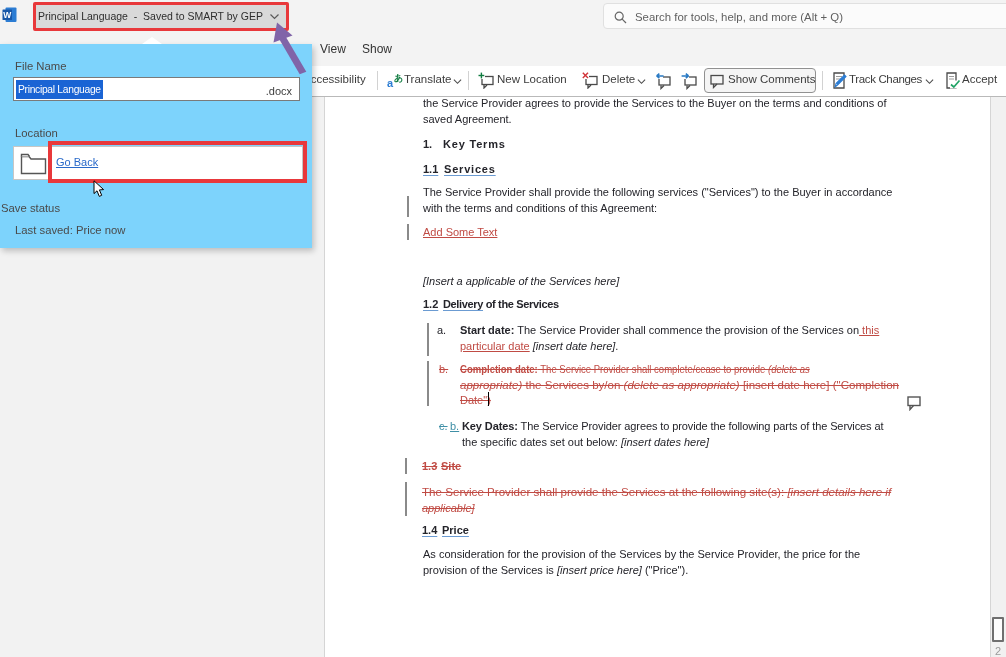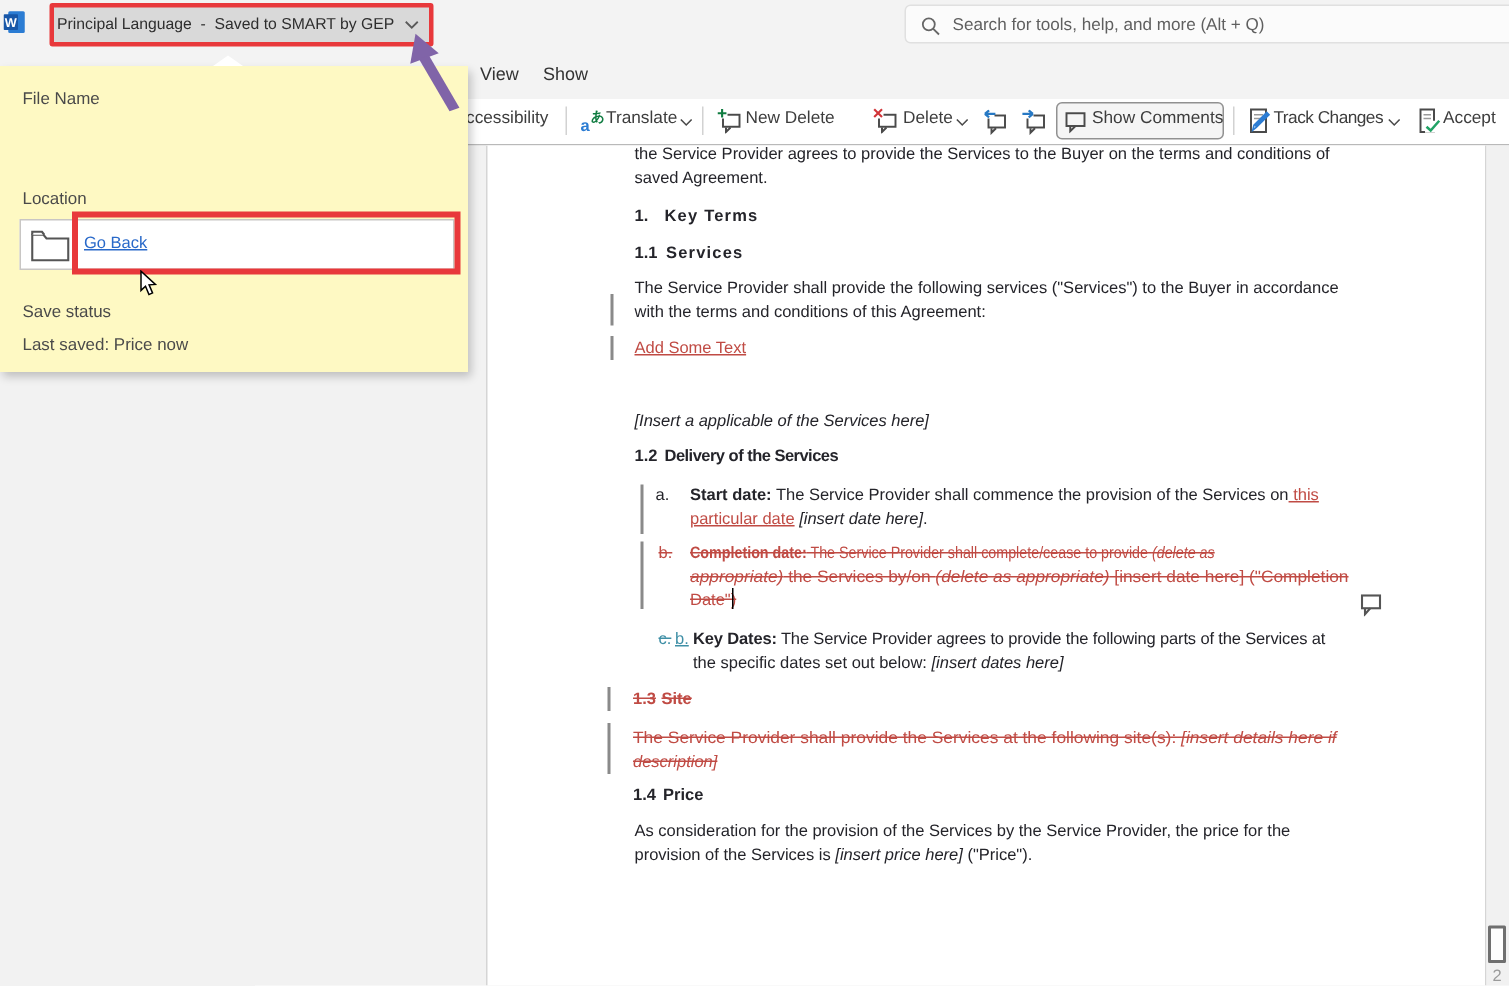--- a/index.html
+++ b/index.html
@@ -23,39 +23,39 @@
 
   
   #titlebox { position:absolute; left:33px; top:2px; width:256px; height:29px; background:#d9d9d9; border:3px solid #e8383b; border-radius:2px; }
   #titletext { position:absolute; left:38px; top:10px; font-size:10.5px; color:#2e2e2e; white-space:pre; }
 
   
   .ritem { position:absolute; top:73px; font-size:11.5px; color:#3d3d3d; white-space:nowrap; }
   .rsep { position:absolute; top:71px; width:1px; height:19px; background:#d2d2d2; }
 
   
-  #panel { position:absolute; left:0px; top:44px; width:312px; height:204px; background:#fef9c3; box-shadow:2px 3px 6px rgba(0,0,0,0.22); }
+  #panel { position:absolute; left:0px; top:44px; width:312px; height:204px; background:#7dd3fc; box-shadow:2px 3px 6px rgba(0,0,0,0.22); }
   #panelcaret { position:absolute; left:142px; top:37px; width:0; height:0; border-left:10px solid transparent; border-right:10px solid transparent; border-bottom:7px solid #ffffff; }
   .plabel { position:absolute; font-size:11.3px; color:#4a4a4a; letter-spacing:0px; }
   #fninput { position:absolute; left:13px; top:33px; width:287px; height:24px; background:#fff; border:1px solid #7a7a7a; }
   #fnsel { position:absolute; left:2px; top:2px; height:19px; background:#1a64d4; color:#ffffff; font-size:10.3px; letter-spacing:-0.3px; padding:3.5px 2px 0 2px; }
   #fndocx { position:absolute; right:7px; top:7px; font-size:11px; color:#3d3d3d; }
   #locbox { position:absolute; left:13px; top:102px; width:290px; height:34px; background:#fff; border:1px solid #c8c6c4; }
   #goback { position:absolute; left:56px; top:112px; font-size:11px; color:#2969c9; text-decoration:underline; }
   #redbox2 { position:absolute; left:48px; top:141px; width:259px; height:42px; border:4px solid #e8383b; }
 
   
   .doc { position:absolute; font-size:11px; color:#24242a; white-space:pre; letter-spacing:0px; }
   .b { font-weight:bold; }
   .i { font-style:italic; }
   .ins { color:#c04b44; text-decoration:underline; }
   .del { color:#c04b44; text-decoration:line-through; }
   .tdel { color:#3f8fa6; text-decoration:line-through; }
   .tins { color:#3f8fa6; text-decoration:underline; }
-  .hu { text-decoration-color:#6b9bd2; text-underline-offset:2px; }
+  .hu { text-decoration:underline; text-decoration-color:#6b9bd2; text-underline-offset:2px; }
   .cbar { position:absolute; width:2px; background:#8a8a8a; }
 </style>
 </head>
 <body>
 
 <div id="topbar"></div>
 <div id="ribbon"></div>
 <div id="canvas"></div>
 <div id="page"></div>
 <div id="scrolltrack"></div>
@@ -87,21 +87,21 @@
   <span style="left:362px">Show</span>
 </div>
 
 <div class="ritem" style="left:303px">Accessibility</div>
 <div class="rsep" style="left:377px"></div>
 <div class="ritem" style="left:404px">Translate</div>
 <svg class="abs" style="left:452px;top:77px" width="11" height="9" viewBox="0 0 12 10">
     <polyline points="2,3 6,7 10,3" fill="none" stroke="#4a4a4a" stroke-width="1.2"></polyline>
   </svg>
 <div class="rsep" style="left:468px"></div>
-<div class="ritem" style="left:497px">New Delete</div>
+<div class="ritem" style="left:497px">New Location</div>
 <div class="ritem" style="left:602px">Delete</div>
 <svg class="abs" style="left:636px;top:77px" width="11" height="9" viewBox="0 0 12 10">
     <polyline points="2,3 6,7 10,3" fill="none" stroke="#4a4a4a" stroke-width="1.2"></polyline>
   </svg>
 
 <div class="abs" style="left:704px;top:68px;width:112px;height:25px;border:1px solid #919191;border-radius:4px;background:#f5f5f5"></div>
 <div class="ritem" style="left:728px">Show Comments</div>
 <div class="rsep" style="left:822px"></div>
 <div class="ritem" style="left:849px;letter-spacing:-0.35px">Track Changes</div>
 <svg class="abs" style="left:924px;top:77px" width="11" height="9" viewBox="0 0 12 10">
@@ -186,50 +186,54 @@
   <div class="doc del" style="left:460px;top:379px"><span style="display:inline-block;transform:scaleX(1.049);transform-origin:0 0;text-decoration:line-through"><span class="i">appropriate)</span> the Services by/on <span class="i">(delete as appropriate)</span> [insert date here] ("Completion</span></div>
   <div class="doc del" style="left:460px;top:394px">Date")</div>
   <div class="doc" style="left:488px;top:392px;width:1.3px;height:14px;background:#000"></div>
   <div class="doc tdel" style="left:439px;top:420px">c.</div>
   <div class="doc tins" style="left:450px;top:420px">b.</div>
   <div class="doc" style="left:462px;top:420px;letter-spacing:-0.1px"><span class="b">Key Dates:</span> The Service Provider agrees to provide the following parts of the Services at</div>
   <div class="doc" style="left:462px;top:436px">the specific dates set out below: <span class="i">[insert dates here]</span></div>
   <div class="doc b del" style="left:422px;top:460px">1.3</div>
   <div class="doc b del" style="left:441px;top:460px">Site</div>
   <div class="doc del" style="left:422px;top:486px"><span style="display:inline-block;transform:scaleX(1.054);transform-origin:0 0;text-decoration:line-through">The Service Provider shall provide the Services at the following site(s): <span class="i">[insert details here if</span></span></div>
-  <div class="doc del i" style="left:422px;top:502px">description]</div>
+  <div class="doc del i" style="left:422px;top:502px">applicable]</div>
   <div class="doc b hu" style="left:422px;top:524px">1.4</div>
   <div class="doc b hu" style="left:442px;top:524px">Price</div>
   <div class="doc" style="left:423px;top:548px">As consideration for the provision of the Services by the Service Provider, the price for the</div>
   <div class="doc" style="left:423px;top:564px">provision of the Services is <span class="i">[insert price here]</span> ("Price").</div>
 
   <div class="cbar" style="left:407px;top:196px;height:21px"></div>
   <div class="cbar" style="left:407px;top:224px;height:16px"></div>
   <div class="cbar" style="left:427px;top:323px;height:33px"></div>
   <div class="cbar" style="left:427px;top:361px;height:45px"></div>
   <div class="cbar" style="left:405px;top:458px;height:16px"></div>
   <div class="cbar" style="left:405px;top:482px;height:34px"></div>
 </div>
 
 <svg class="abs" style="left:907px;top:396px" width="15" height="15" viewBox="0 0 15 15">
   <rect x="1" y="1" width="12" height="8.5" fill="none" stroke="#555" stroke-width="1.4"></rect>
   <polyline points="3,9.5 3,13.5 6.5,9.5" fill="none" stroke="#555" stroke-width="1.4"></polyline>
 </svg>
 
 <div id="panel">
   <div class="plabel" style="left:15px;top:16px">File Name</div>
+  <div id="fninput">
+    <div id="fnsel">Principal Language</div>
+    <div id="fndocx">.docx</div>
+  </div>
   <div class="plabel" style="left:15px;top:83px">Location</div>
   <div id="locbox">
     <svg class="abs" style="left:6px;top:5px" width="27" height="23" viewBox="0 0 27 23">
       <path d="M1.5,4.5 H9 L11,7 H25.5 V21.5 H1.5 Z" fill="#fff" stroke="#555" stroke-width="1.4"></path>
       <path d="M1.5,4.5 L1.5,2.5 H8 L9.5,4.5" fill="#fff" stroke="#555" stroke-width="1.4"></path>
     </svg>
   </div>
   <div id="goback">Go Back</div>
-  <div class="plabel" style="left:15px;top:158px">Save status</div>
+  <div class="plabel" style="left:1px;top:158px">Save status</div>
   <div class="plabel" style="left:15px;top:180px">Last saved: Price now</div>
 </div>
 <div id="panelcaret"></div>
 <div id="redbox2"></div>
 
 <svg class="abs" style="left:93px;top:180px" width="13" height="18" viewBox="0 0 13 18">
   <path d="M1,0.8 L1,13.6 L4,10.8 L6.3,16.4 L8.7,15.3 L6.4,9.9 L10.6,9.6 Z" fill="#fff" stroke="#000" stroke-width="1"></path>
 </svg>
 
 <svg class="abs" style="left:270px;top:18px" width="45" height="62" viewBox="0 0 45 62">

